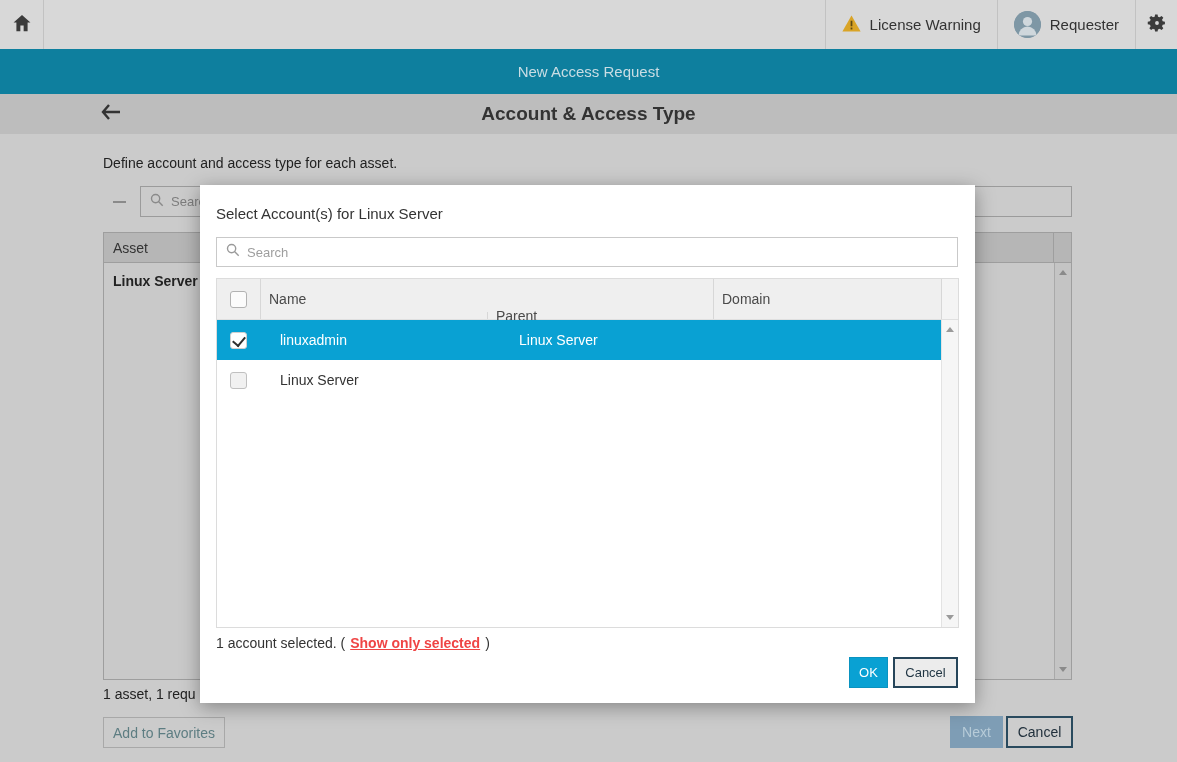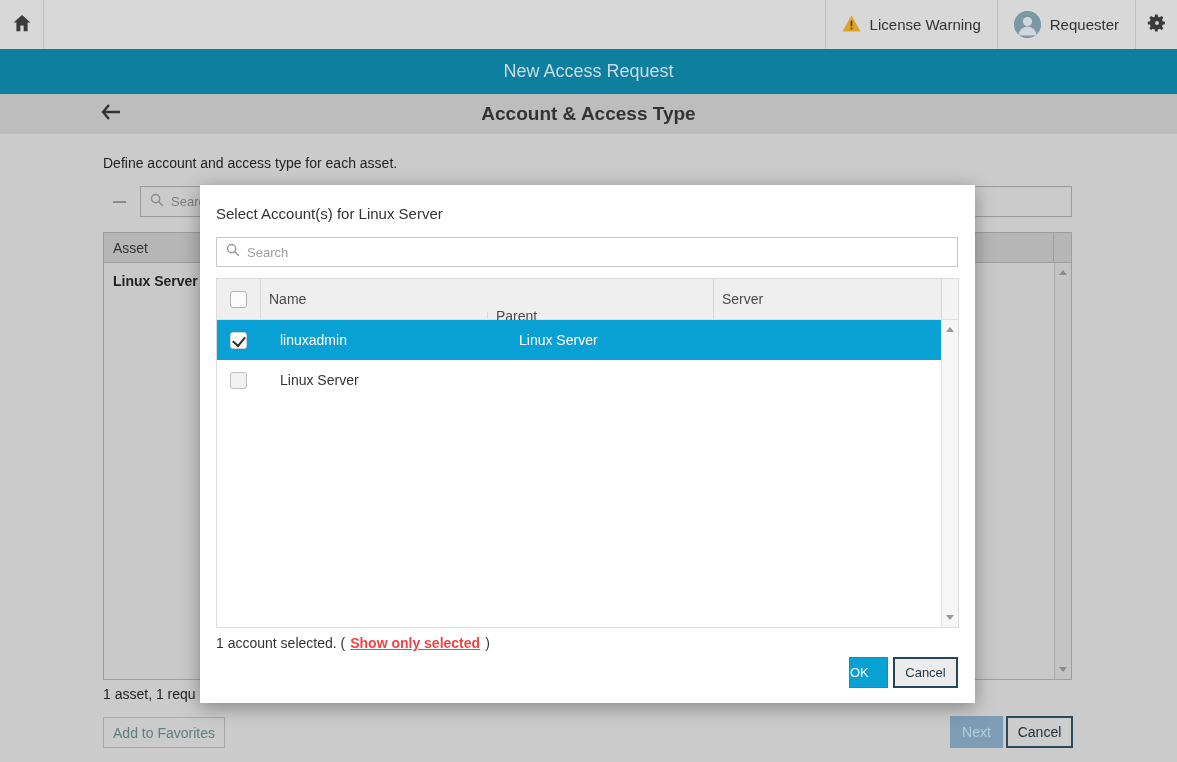--- a/index.html
+++ b/index.html
@@ -11,21 +11,21 @@
   .tb-home { position:absolute; left:0; top:0; width:44px; height:49px; border-right:1px solid #c2c2c2;
              display:flex; align-items:center; justify-content:center; cursor:pointer; }
   .tb-right { position:absolute; right:0; top:0; height:49px; display:flex; }
   .tb-sec { height:49px; display:flex; align-items:center; border-left:1px solid #c2c2c2;
             padding:0 16px; gap:9px; font-size:15px; color:#333; cursor:pointer; }
   .tb-gear { width:42px; justify-content:center; padding:0; }
   .avatar-wrap { width:27px; height:27px; border-radius:50%; overflow:hidden; background:#7e97a5; }
 
   
   .teal { position:absolute; top:49px; left:0; width:100%; height:45px; background:#0e7f9e;
-          color:#c9dde4; font-size:18px; display:flex; align-items:center; justify-content:center; }
+          color:#c9dde4; font-size:15px; display:flex; align-items:center; justify-content:center; }
   .band { position:absolute; top:94px; left:0; width:100%; height:40px; background:#bdbdbd;
           display:flex; align-items:center; justify-content:center; font-size:19px; font-weight:600; color:#333; }
   .back { position:absolute; left:100px; top:94px; height:40px; display:flex; align-items:center; cursor:pointer; z-index:2; }
 
   
   .instruction { position:absolute; left:103px; top:155px; font-size:14px; color:#222; }
   .collapse { position:absolute; left:110px; top:193px; width:18px; height:18px; display:flex;
               align-items:center; justify-content:center; cursor:pointer; }
   .collapse i { display:block; width:13px; height:2px; background:#8a8a8a; }
   .bg-search { position:absolute; left:140px; top:186px; width:932px; height:31px;
@@ -90,21 +90,21 @@
   .cb-header    { background:#fbfbfb; border:1px solid #b2b2b2; }
   .cb-unchecked { background:#f1f1f1; border:1px solid #c0c0c0; }
   .cb-checked   { background:#fff;    border:1px solid #cfcfcf; }
   .cb-checked::after { content:""; position:absolute; left:4px; top:1px; width:6px; height:10px;
               border-right:2px solid #2e2e2e; border-bottom:2px solid #2e2e2e; transform:rotate(40deg); }
 
   .m-footer { position:absolute; left:16px; top:450px; font-size:14px; color:#333; display:flex; gap:5px; }
   .m-link { color:#ef4444; text-decoration:underline; font-weight:600; cursor:pointer; }
   .m-ok { position:absolute; left:649px; top:472px; width:39px; height:31px; background:#09a1d3;
           border:1px solid #0a93c0; color:#fff; font-size:13px; display:flex; align-items:center;
-          cursor:pointer; }
+          justify-content:center; cursor:pointer; }
   .m-cancel { position:absolute; left:693px; top:472px; width:65px; height:31px; background:#ececec;
           border:2px solid #26455a; color:#1f3442; font-size:13px; display:flex; align-items:center;
           justify-content:center; cursor:pointer; }
 </style>
 </head>
 <body>
 
 <div id="root">
 
   <div class="topbar">
@@ -222,21 +222,21 @@
         <div class="hc hc0">
             <span class="cb cb-header"></span>
           </div>
         <div class="hc hc1">
             <span>Name</span>
           </div>
         <div class="hc hc2">
             <span>Parent</span>
           </div>
         <div class="hc hc3">
-            <span>Server</span>
+            <span>Domain</span>
           </div>
         <div class="hc-sb"></div>
       </div>
       <div class="m-body">
         <div class="m-rows">
           <div class="m-row selected">
             <div class="rc0">
                 <span class="cb cb-checked"></span>
               </div>
             <div class="rc1"><span>linuxadmin</span></div>

